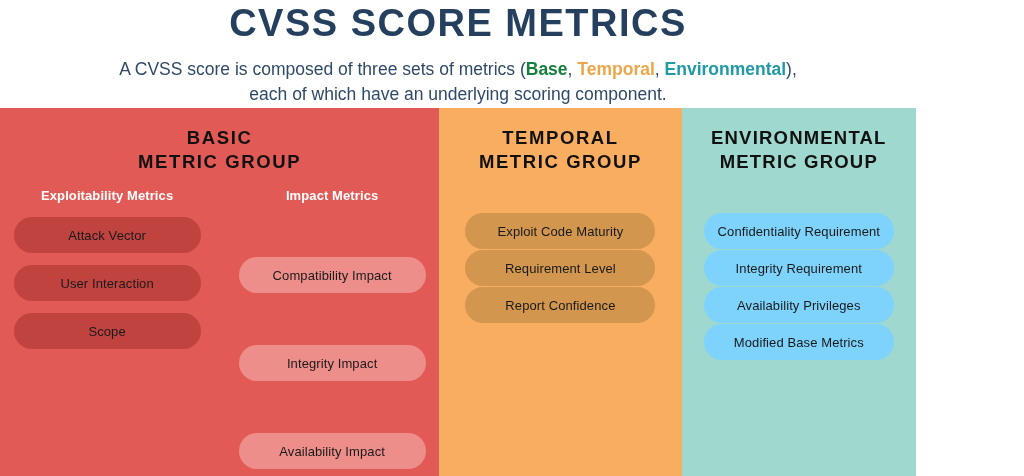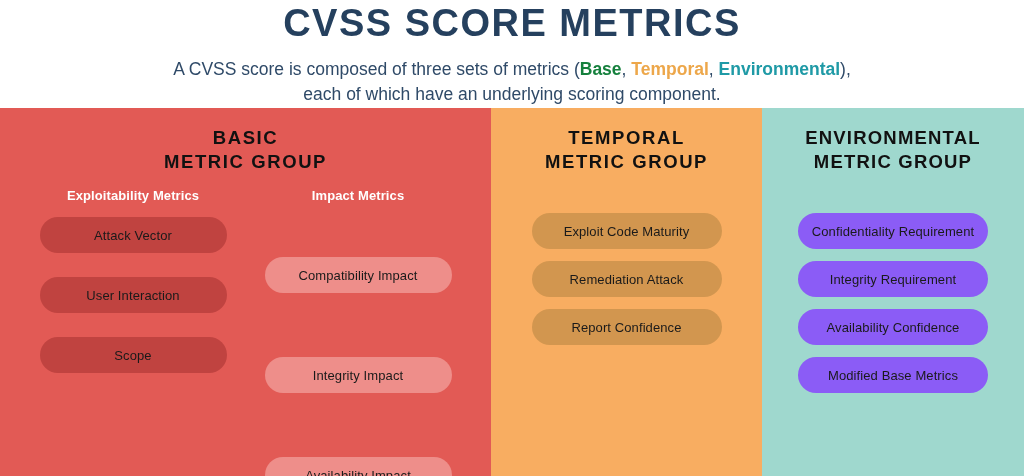--- a/index.html
+++ b/index.html
@@ -9,21 +9,21 @@
     height: 476px;
     overflow: hidden;
   }
 
   body {
     font-family: "Liberation Sans", sans-serif;
     background: #ffffff;
   }
 
   .infographic {
-    width: 1024px;
+    width: 916px;
     height: 476px;
     display: flex;
     flex-direction: column;
     background: #ffffff;
   }
 
   
   .header {
     height: 122px;
     background: #ffffff;
@@ -115,46 +115,46 @@
     font-size: 13px;
     font-weight: bold;
     color: #ffffff;
     margin-bottom: 14px;
     letter-spacing: 0.1px;
   }
 
   .pill-stack {
     display: flex;
     flex-direction: column;
-    gap: 24px;
+    gap: 12px;
   }
 
   .pill {
     height: 36px;
     border-radius: 18px;
     display: flex;
     align-items: center;
     justify-content: center;
     font-size: 13px;
     color: #1a1a1a;
     letter-spacing: 0.1px;
     white-space: nowrap;
     padding: 0 12px;
   }
 
   .pill-exploit { width: 187px; background: #c04340; }
   .pill-impact  { width: 187px; background: #ee8e8a; margin-top: 40px; }
   .pill-temporal { width: 190px; background: #d2964f; }
-  .pill-environmental { width: 190px; background: #8b5cf6; }
+  .pill-environmental { width: 190px; background: #7dd3fc; }
 
   .center-stack {
     display: flex;
     flex-direction: column;
     align-items: center;
-    gap: 12px;
+    gap: 1px;
     margin-top: 39px;
   }
 
   .panel-environmental .center-stack { margin-top: 39px; }
 </style>
 </head>
 <body>
 
 <div class="infographic">
 
@@ -198,32 +198,32 @@
       </div>
     </div>
 
     <div class="panel panel-temporal">
       <div class="group-title">
         <div>TEMPORAL</div>
         <div>METRIC GROUP</div>
       </div>
       <div class="center-stack">
         <div class="pill pill-temporal">Exploit Code Maturity</div>
-        <div class="pill pill-temporal">Remediation Attack</div>
+        <div class="pill pill-temporal">Requirement Level</div>
         <div class="pill pill-temporal">Report Confidence</div>
       </div>
     </div>
 
     <div class="panel panel-environmental">
       <div class="group-title">
         <div>ENVIRONMENTAL</div>
         <div>METRIC GROUP</div>
       </div>
       <div class="center-stack">
         <div class="pill pill-environmental">Confidentiality Requirement</div>
         <div class="pill pill-environmental">Integrity Requirement</div>
-        <div class="pill pill-environmental">Availability Confidence</div>
+        <div class="pill pill-environmental">Availability Privileges</div>
         <div class="pill pill-environmental">Modified Base Metrics</div>
       </div>
     </div>
 
   </div>
 </div>
 
 </body></html>

